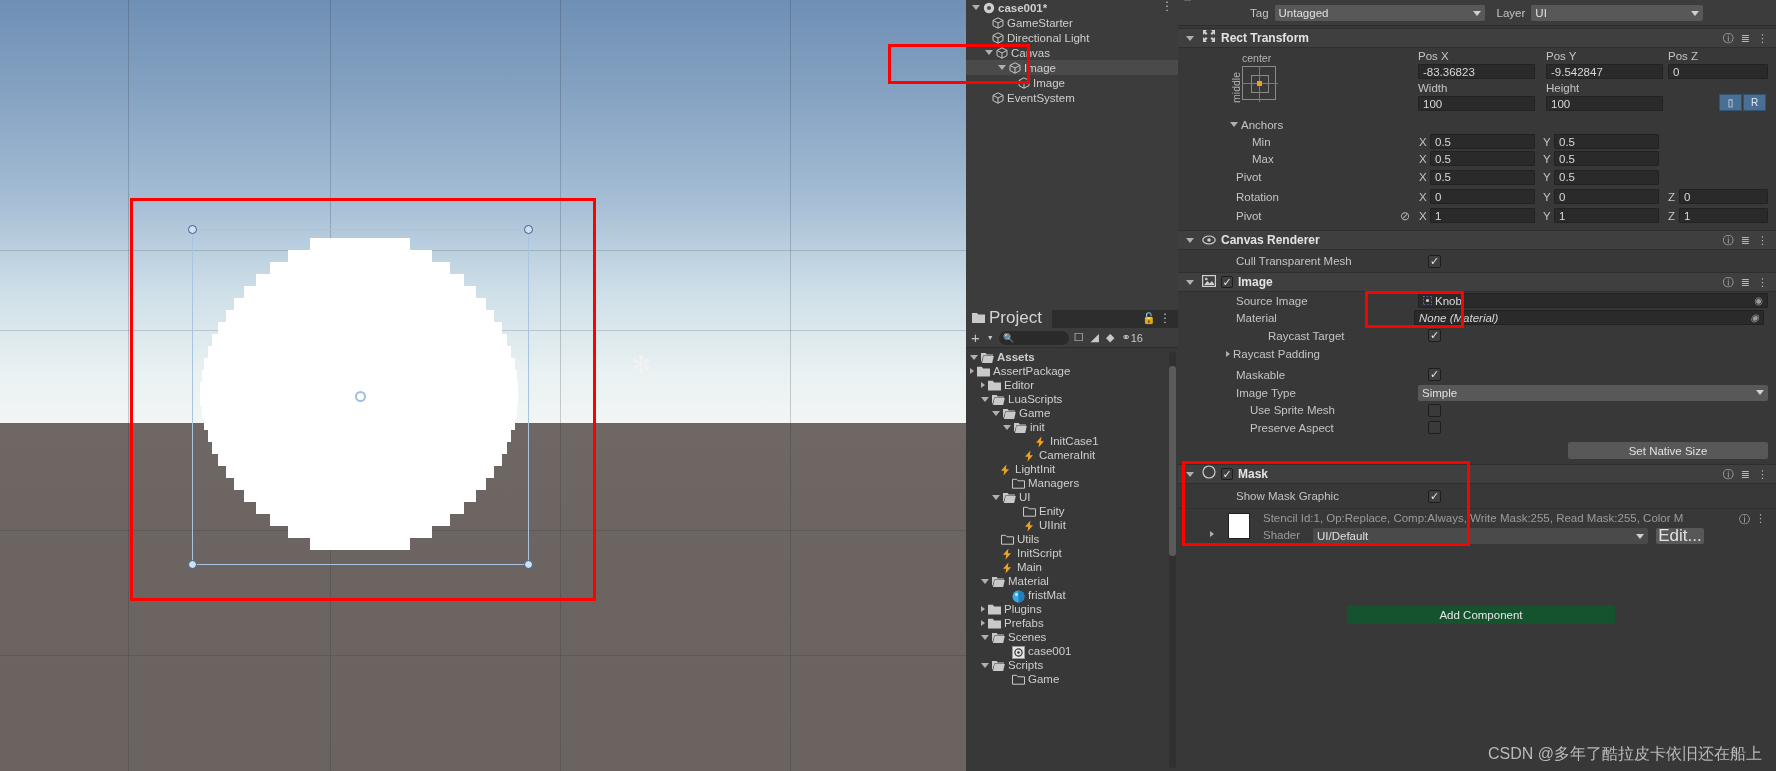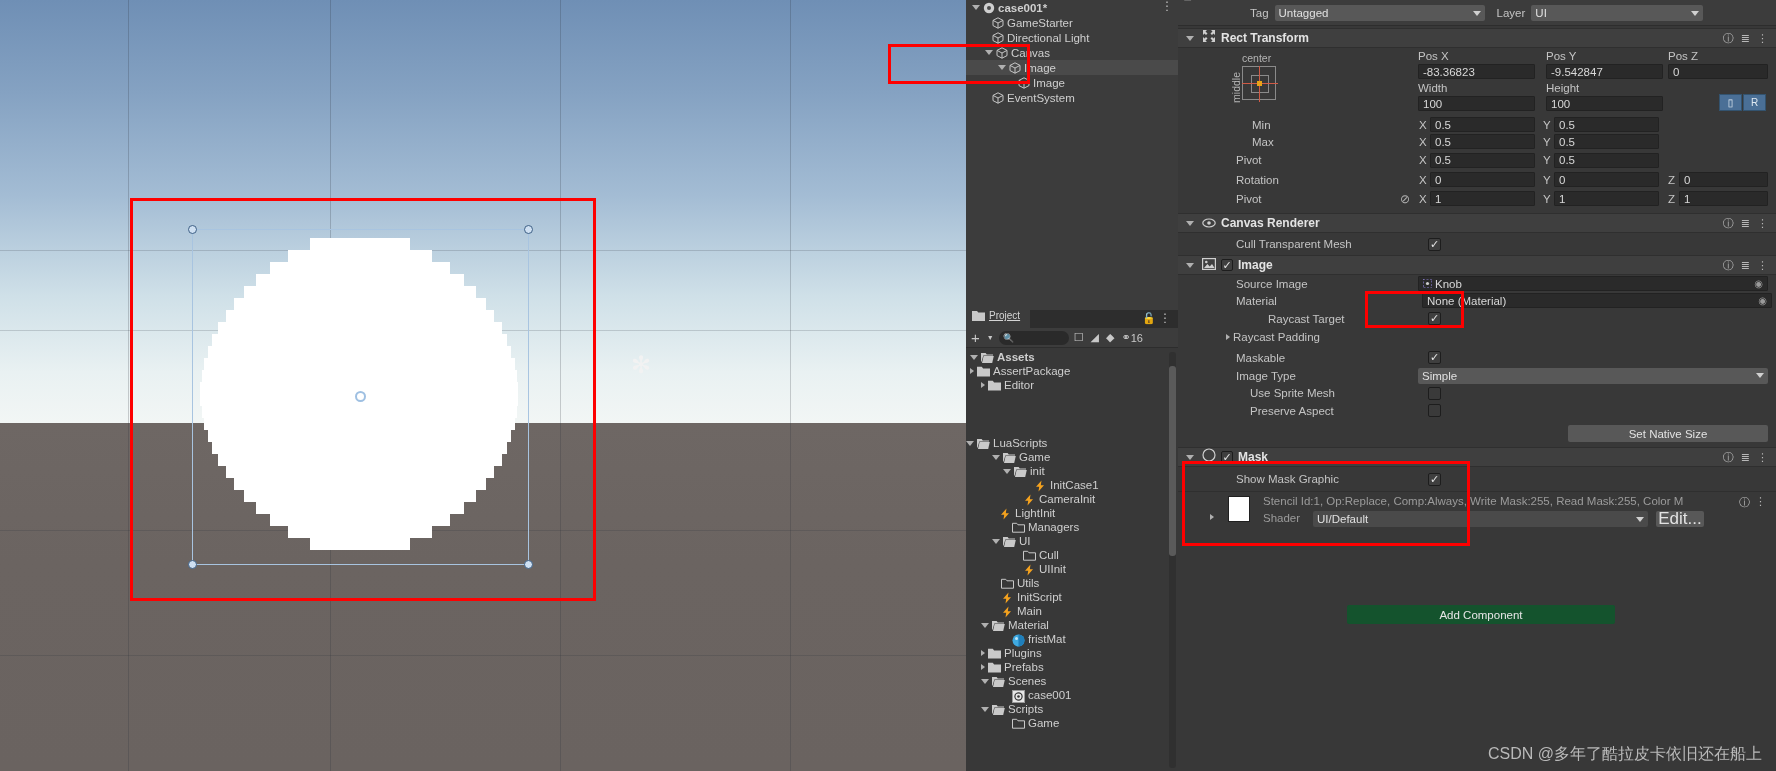--- a/index.html
+++ b/index.html
@@ -41,22 +41,22 @@
   .tri.open { border-left:4px solid transparent;border-right:4px solid transparent;
     border-top:5px solid #b0b0b0; border-bottom:0; }
   .redrect-hier { position:absolute; left:888px; top:44px; width:142px; height:40px;
     border:3px solid #fe0000; z-index:40; }
 
   
   .proj { position:absolute; left:966px; top:310px; width:212px; height:461px;
     background:#383838; }
   .proj-tabbar { height:18px; background:#2d2d2d; position:relative; }
   .proj-tab { position:absolute; left:0; top:0; height:18px; background:#3c3c3c;
-    padding:0 10px 0 6px; display:flex; align-items:flex-start; gap:4px;
-    font-size:10px; color:#d4d4d4;text-decoration:underline; }
+    padding:0 10px 0 6px; display:flex; align-items:flex-end; gap:4px;
+    font-size:17px; color:#d4d4d4; }
   .proj-toolbar { height:20px; background:#3c3c3c; display:flex; align-items:center;
     gap:3px; padding:0 3px; border-bottom:1px solid #2d2d2d; }
   .tb-btn { color:#c8c8c8; font-size:11px; display:flex; align-items:center;
     height:16px; padding:0 2px; }
   .search-box { width:70px; height:14px; background:#2a2a2a; border-radius:7px;
     display:flex; align-items:center; padding-left:5px; font-size:9px; color:#8a8a8a; }
   .proj-rows { position:relative; padding-top:2px; }
   .prow { height:14px; display:flex; align-items:center; font-size:11.5px; color:#cfcfcf;
     white-space:nowrap; }
   .folder { width:13px;height:11px;margin-right:3px;flex:0 0 auto; }
@@ -277,21 +277,21 @@
             </svg></span>
           <span style="">AssertPackage</span>
         </div>
         <div class="prow" style="padding-left: 15px;">
           <span class="tri"></span>
           <span class="folder"><svg width="13" height="11" viewBox="0 0 13 11">
               <path d="M0 .8h4.8l1.3 1.6H13v8.1H0z" fill="#c9c9c9"></path>
             </svg></span>
           <span style="">Editor</span>
         </div>
-        <div class="prow" style=" margin-top: 44px;">
+        <div class="prow" style="padding-left: 15px;">
           <span class="tri open"></span>
           <span class="folder"><svg width="13" height="11" viewBox="0 0 13 11">
               <path d="M0 1h4.6L5.8 2.4H12v1H2.3L.6 9.5 0 9.8z" fill="#c9c9c9"></path>
               <path d="M2.6 4h10.2l-1.6 6.9H1z" fill="#c9c9c9"></path>
             </svg></span>
           <span style="">LuaScripts</span>
         </div>
         <div class="prow" style="padding-left: 26px;">
           <span class="tri open"></span>
           <span class="folder"><svg width="13" height="11" viewBox="0 0 13 11">
@@ -342,21 +342,21 @@
               <path d="M0 1h4.6L5.8 2.4H12v1H2.3L.6 9.5 0 9.8z" fill="#c9c9c9"></path>
               <path d="M2.6 4h10.2l-1.6 6.9H1z" fill="#c9c9c9"></path>
             </svg></span>
           <span style="">UI</span>
         </div>
         <div class="prow" style="padding-left: 48px;">
           <span style="width:9px;display:inline-block"></span>
           <span class="folder"><svg width="13" height="11" viewBox="0 0 13 11">
               <path d="M.5 1.3h4.2l1.3 1.5H12.5v7.4H.5z" fill="none" stroke="#c9c9c9" stroke-width="1"></path>
             </svg></span>
-          <span style="">Cull</span>
+          <span style="">Enity</span>
         </div>
         <div class="prow" style="padding-left: 48px;">
           <span style="width:9px;display:inline-block"></span>
           <span class="folder"><svg width="12" height="12" viewBox="0 0 12 12">
               <path d="M7.5.5 2 6.8h3.2L4.5 11.5 10 5.2H6.8z" fill="#f5a21e"></path>
             </svg></span>
           <span style="">UIInit</span>
         </div>
         <div class="prow" style="padding-left: 26px;">
           <span style="width:9px;display:inline-block"></span>
@@ -506,20 +506,24 @@
       <div style="position:absolute;left:368px;top:34px;font-size:11.5px;color:#c4c4c4">Height</div>
       <div class="field" style="position:absolute;left:368px;top:48px;width:117px;">100</div>
 
       <div style="position:absolute;left:490px;top:2px;font-size:11.5px;color:#c4c4c4">Pos Z</div>
       <div class="field" style="position:absolute;left:490px;top:16px;width:100px;">0</div>
 
       <div class="blue-btn" style="position:absolute;left:541px;top:46px;">▯</div>
       <div class="blue-btn" style="position:absolute;left:565px;top:46px;">R</div>
     </div>
 
+    <div class="crow" style="padding-left:52px;">
+      <span class="tri open"></span>
+      <span>Anchors</span>
+    </div>
 
     <div class="crow">
       <span style="margin-left:74px;">Min</span>
       <span style="position:absolute;left:241px;">X</span>
       <div class="field" style="position:absolute;left:252px;width:105px;">0.5</div>
       <span style="position:absolute;left:365px;">Y</span>
       <div class="field" style="position:absolute;left:376px;width:105px;">0.5</div>
     </div>
 
     <div class="crow">
@@ -608,21 +612,21 @@
             </svg>
         </span>
         <span>Knob</span>
         <span style="position:absolute;right:4px;color:#9a9a9a;font-size:10px">◉</span>
       </div>
     </div>
 
 
     <div class="crow">
       <span style="margin-left:58px;">Material</span>
-      <div class="field" style="position:absolute;left:244px;width:350px;">
+      <div class="field" style="position:absolute;left:236px;width:350px;font-style:italic;">
         <span>None (Material)</span>
         <span style="position:absolute;right:4px;color:#9a9a9a;font-size:10px">◉</span>
       </div>
     </div>
 
     <div class="crow" style="height:19px;">
       <span style="margin-left:90px;">Raycast Target</span>
       <div class="chk" style="position:absolute;left:250px;">✓</div>
     </div>
 

